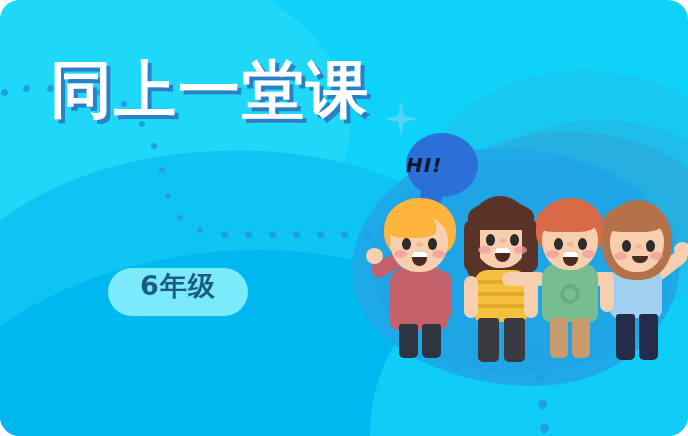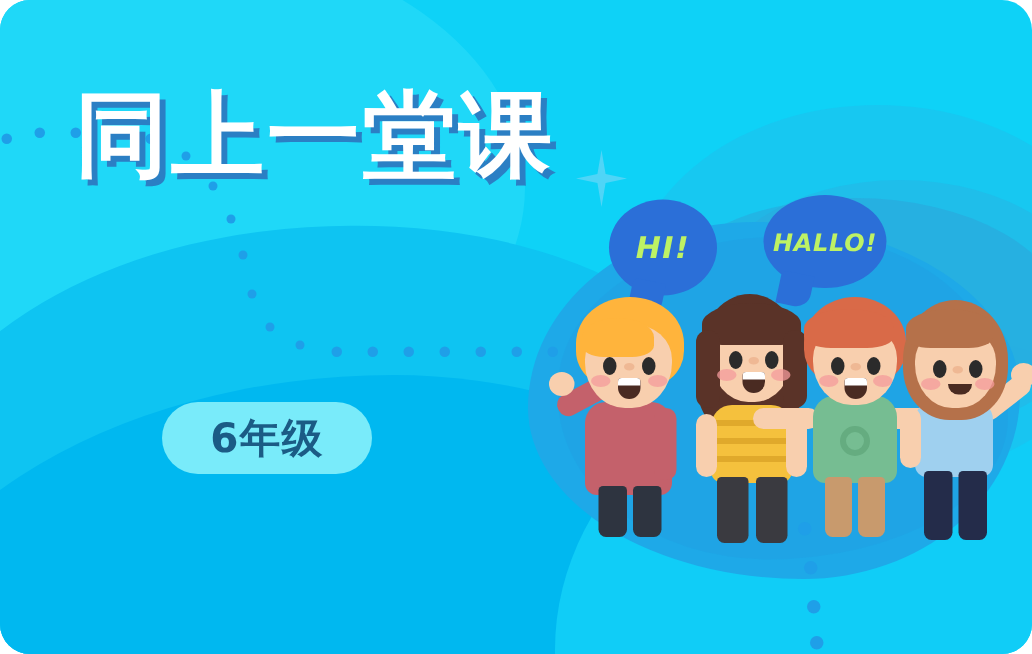--- a/index.html
+++ b/index.html
@@ -98,33 +98,33 @@
     font-size:56px;font-weight:bold;
     letter-spacing:3px;
     color:#1d6392;
     white-space:nowrap;
   }
   #grade-pill{
     position:absolute;left:108px;top:268px;
     width:140px;height:48px;
     border-radius:24px;
     background:#79ebfa;
-    display:flex;align-items:center;justify-content:center;
+    display:flex;justify-content:center;
   }
   #grade-pill span{
     font-size:27px;font-weight:bold;color:#1b5b85;letter-spacing:1px;
   }
 
   
   .bubble{
     position:absolute;
     background:#2b6fd8;
     border-radius:50%;
-    display:flex;align-items:center;justify-content:center;
-    color:#bef264;font-weight:bold;font-style:italic;
+    display:flex;align-items:center;justify-content:flex-start;
+    color:#0f172a;font-weight:bold;font-style:italic;
   }
   .bubble:after{
     content:"";position:absolute;
     width:22px;height:22px;border-radius:4px 0 10px 0;
     background:#2b6fd8;
   }
   #bubble-hi{left:406px;top:133px;width:72px;height:64px;font-size:20px;letter-spacing:1px;}
   #bubble-hi:after{left:14px;bottom:-12px;transform:rotate(12deg);}
   #bubble-hallo{left:509px;top:130px;width:82px;height:62px;font-size:16px;letter-spacing:.5px;}
   #bubble-hallo:after{left:10px;bottom:-12px;transform:rotate(12deg);}
@@ -190,23 +190,20 @@
 
   <div id="title">同上一堂课</div>
 
   <div id="grade-pill">
     <span>6年级</span>
   </div>
 
   <div class="bubble" id="bubble-hi">
     <span>HI!</span>
   </div>
-  <div class="bubble" id="bubble-hallo">
-    <span>HALLO!</span>
-  </div>
 
   <div class="kid" id="kid1" style="left:366px;top:198px;width:110px;height:160px;">
 
     <div class="part arm" style="left:4px;top:58px;width:42px;height:15px;background:#c4616b;transform:rotate(-28deg);"></div>
     <div class="part hand" style="left:0px;top:50px;width:17px;height:16px;"></div>
 
     <div class="part body" style="left:24px;top:70px;width:58px;height:62px;background:#c4616b;"></div>
     <div class="part arm" style="left:70px;top:74px;width:15px;height:48px;background:#c4616b;"></div>
 
     <div class="part leg" style="left:33px;top:126px;width:19px;height:34px;background:#2e3440;"></div>

